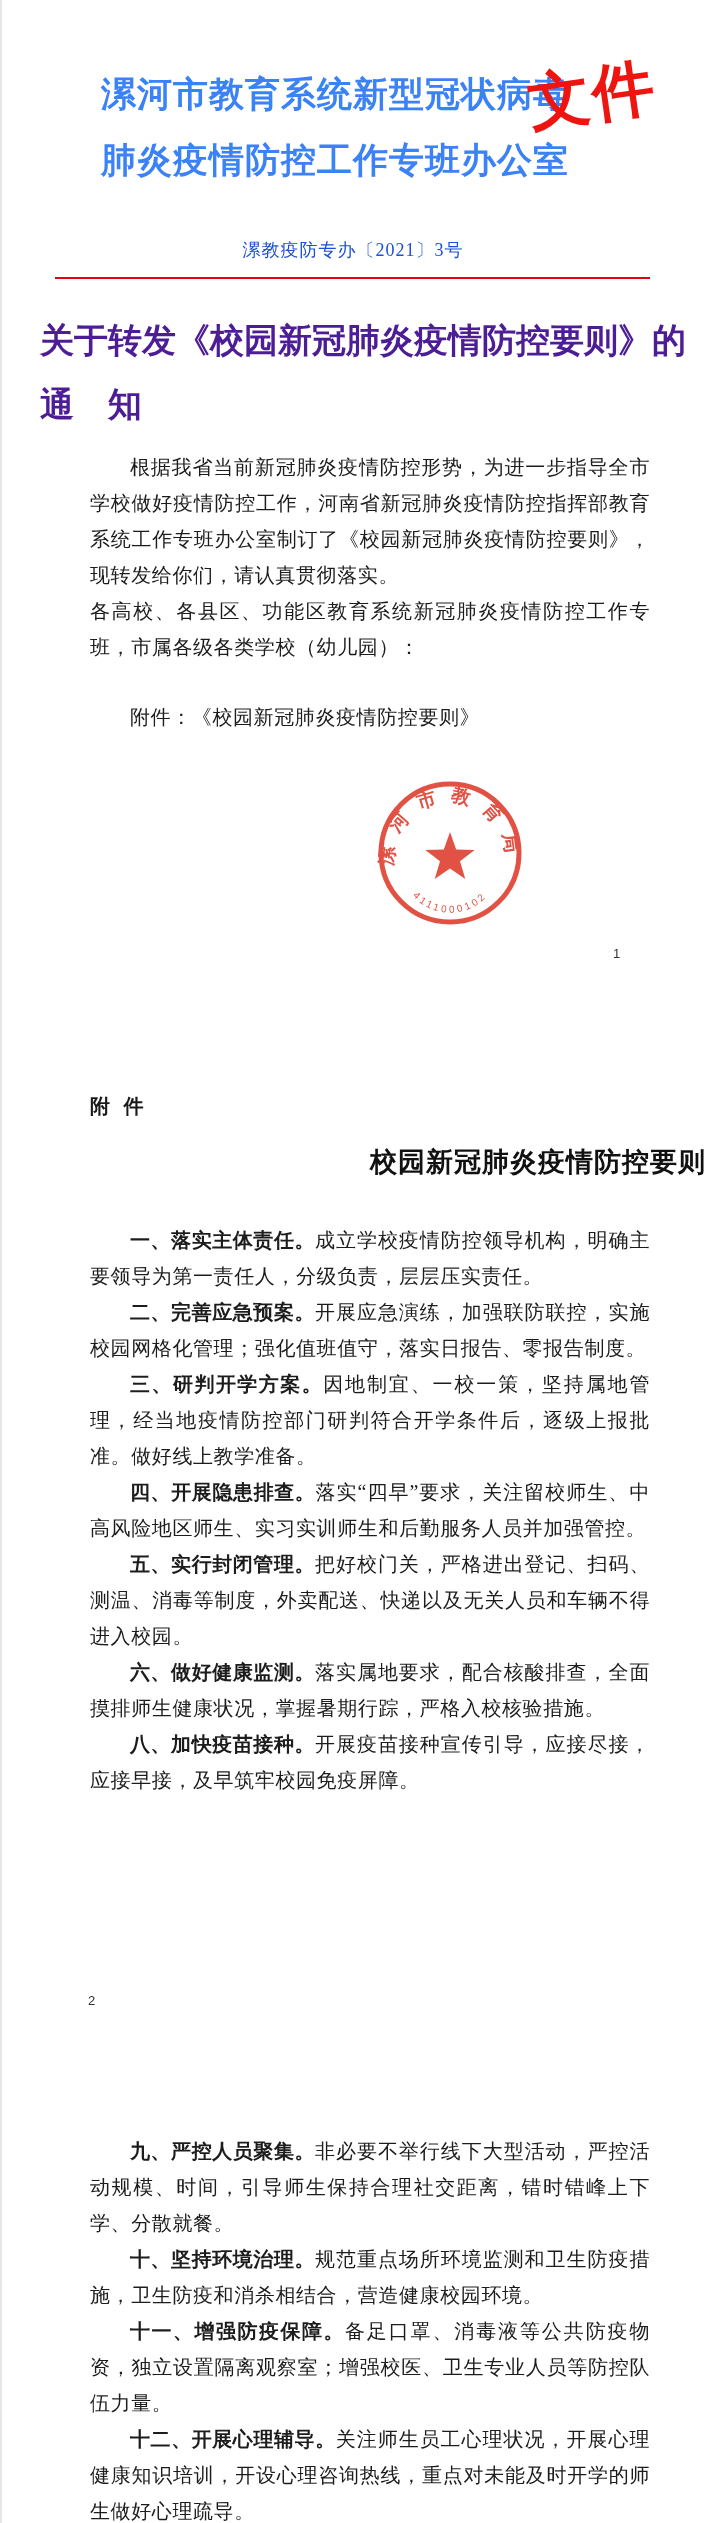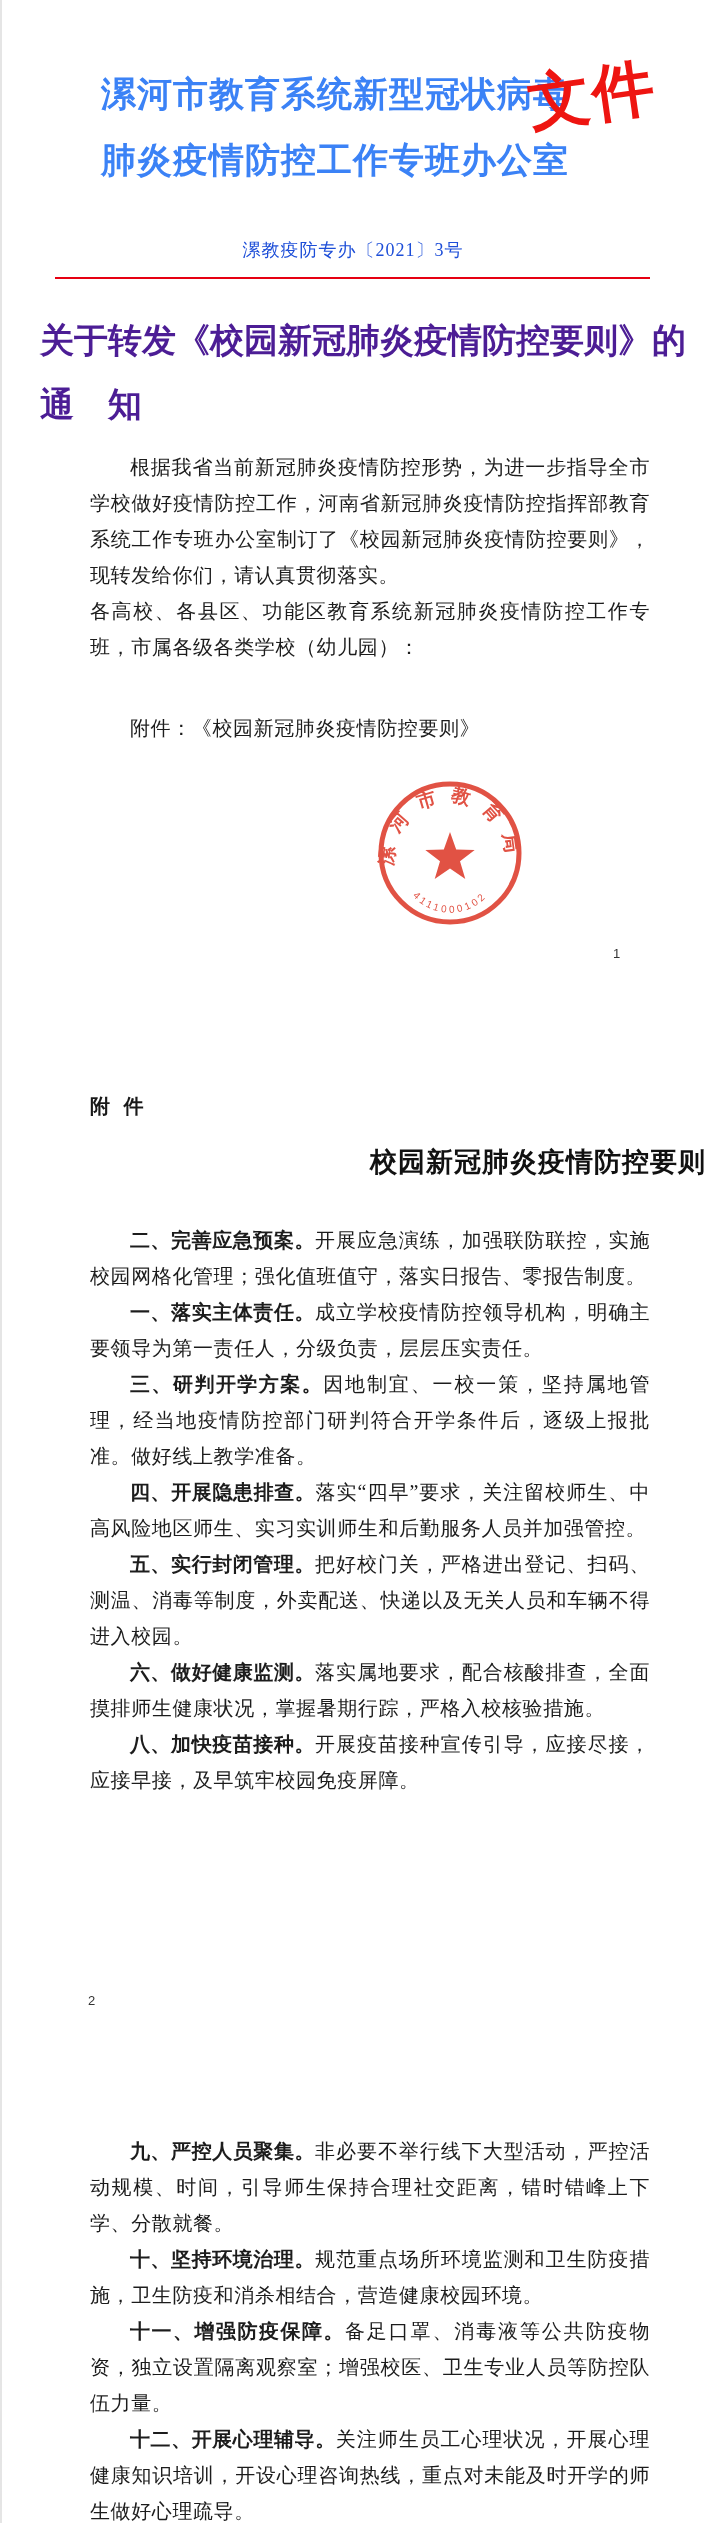--- a/index.html
+++ b/index.html
@@ -23,21 +23,21 @@
   .red-divider{height:2px;background:#e60012;margin:15px 56px 0 55px;}
 
   .title{margin:30px 40px 0 40px;text-align:left;font-size:34px;font-weight:700;
     line-height:64px;color:#4c1d95;}
   .title div{white-space:nowrap;}
 
   .bodyblock{margin:12px 56px 0 90px;}
   .body-p{margin:0;font-size:20px;line-height:36px;letter-spacing:.6px;
     text-align:justify;}
   .indent{text-indent:2em;}
-  .attach-note{margin:45px 56px 0 90px;font-size:20px;line-height:36px;
+  .attach-note{margin:34px 56px 0 90px;font-size:20px;line-height:36px;
     letter-spacing:.6px;text-indent:2em;}
 
   .sig{margin:16px 0 0 280px;width:345px;text-align:center;font-size:20px;
     line-height:38px;letter-spacing:.5px;position:relative;z-index:1;}
 
   .seal{position:absolute;left:375px;top:716px;width:150px;height:150px;
     opacity:.88;mix-blend-mode:multiply;z-index:2;pointer-events:none;}
 
   .pagenum{position:absolute;font-family:"Liberation Sans","DejaVu Sans",sans-serif;
     font-size:13px;color:#333;}
@@ -103,22 +103,22 @@
 
     <div class="pagenum p1n">1</div>
   </section>
 
   <section class="page page2">
 
     <div class="attach-label">附 件</div>
     <h2 class="attach-title">校园新冠肺炎疫情防控要则</h2>
 
     <div class="items-block">
+      <p class="item"><span class="lead">一、落实主体责任。</span><span>成立学校疫情防控领导机构，明确主要领导为第一责任人，分级负责，层层压实责任。</span></p>
       <p class="item"><span class="lead">二、完善应急预案。</span><span>开展应急演练，加强联防联控，实施校园网格化管理；强化值班值守，落实日报告、零报告制度。</span></p>
-      <p class="item"><span class="lead">一、落实主体责任。</span><span>成立学校疫情防控领导机构，明确主要领导为第一责任人，分级负责，层层压实责任。</span></p>
       <p class="item"><span class="lead">三、研判开学方案。</span><span>因地制宜、一校一策，坚持属地管理，经当地疫情防控部门研判符合开学条件后，逐级上报批准。做好线上教学准备。</span></p>
       <p class="item"><span class="lead">四、开展隐患排查。</span><span>落实“四早”要求，关注留校师生、中高风险地区师生、实习实训师生和后勤服务人员并加强管控。</span></p>
       <p class="item"><span class="lead">五、实行封闭管理。</span><span>把好校门关，严格进出登记、扫码、测温、消毒等制度，外卖配送、快递以及无关人员和车辆不得进入校园。</span></p>
       <p class="item"><span class="lead">六、做好健康监测。</span><span>落实属地要求，配合核酸排查，全面摸排师生健康状况，掌握暑期行踪，严格入校核验措施。</span></p>
       <p class="item"><span class="lead">八、加快疫苗接种。</span><span>开展疫苗接种宣传引导，应接尽接，应接早接，及早筑牢校园免疫屏障。</span></p>
     </div>
 
     <div class="pagenum p2n">2</div>
   </section>
 

